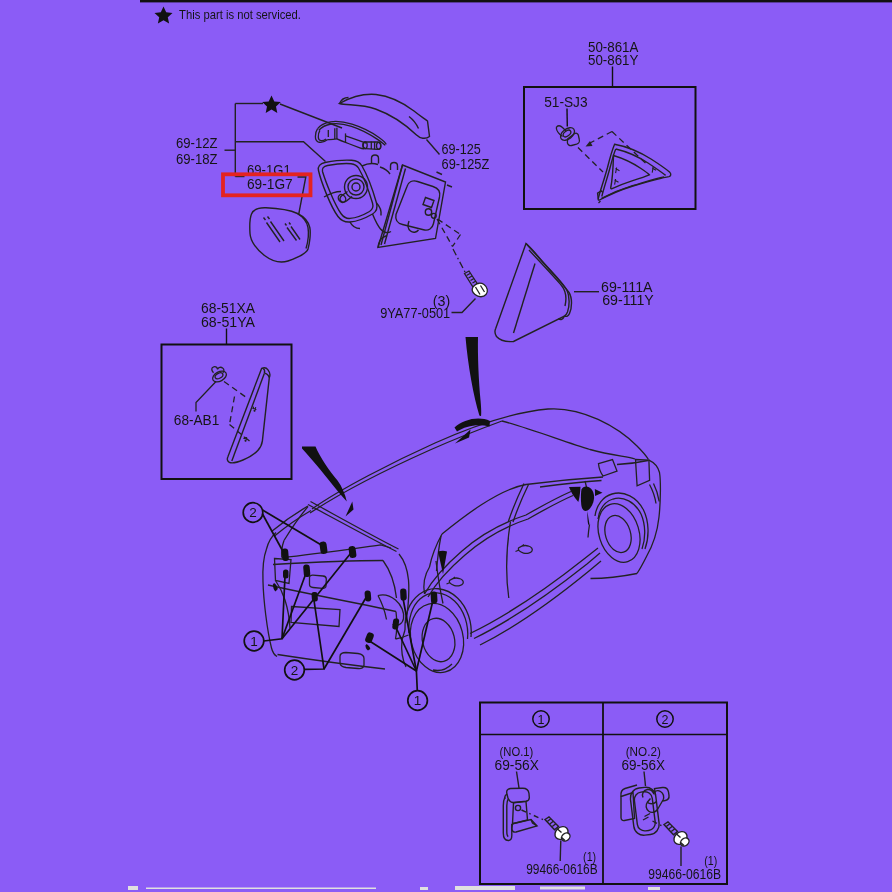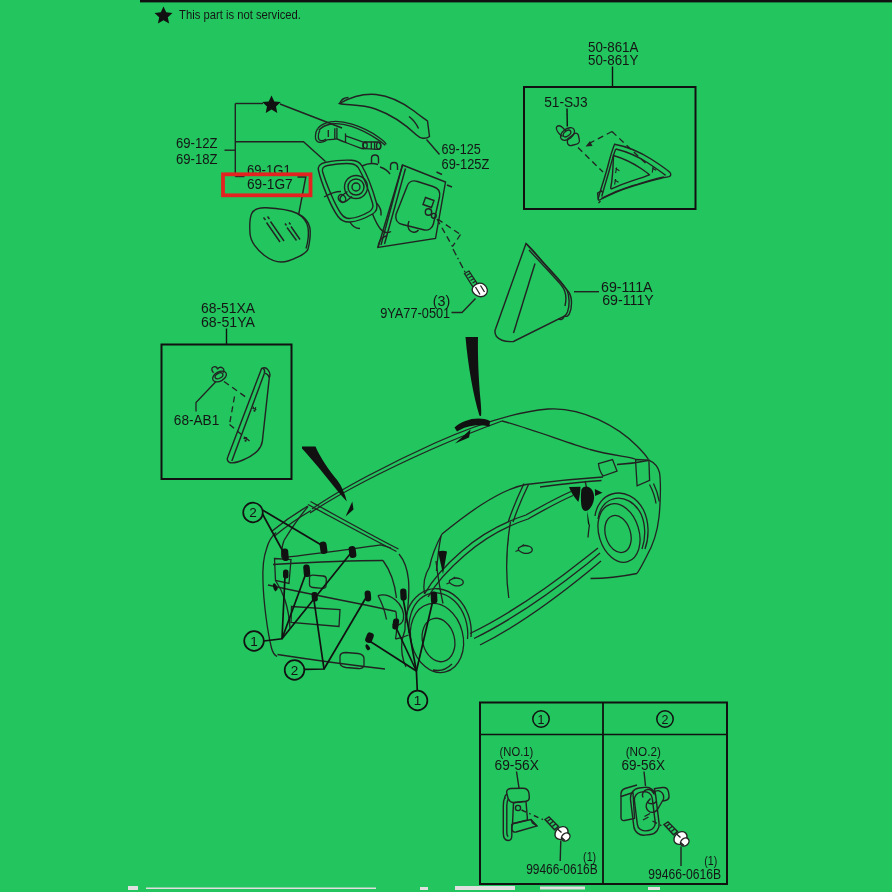--- a/index.html
+++ b/index.html
@@ -1,16 +1,16 @@
 <!DOCTYPE html>
 <html><head>
 <meta charset="utf-8">
 <style>
   html,body{margin:0;padding:0;background:#ffffff;}
-  .page{width:892px;height:892px;position:relative;overflow:hidden;background:#22c55e;}
+  .page{width:892px;height:892px;position:relative;overflow:hidden;background:#8b5cf6;}
   svg text{font-family:"Liberation Sans",sans-serif;fill:#151515;}
 </style>
 </head>
 <body>
 <div class="page">
 <svg width="892" height="892" viewBox="0 0 892 892" xmlns="http://www.w3.org/2000/svg">
 <g id="topbar">
   <rect x="140" y="0" width="752" height="2.4" fill="#111"></rect>
   <path id="star1" d="M 163.5 6.5 L 166.2 12.2 L 172.5 12.9 L 167.8 17.2 L 169.1 23.4 L 163.5 20.2 L 157.9 23.4 L 159.2 17.2 L 154.5 12.9 L 160.8 12.2 Z" fill="#111"></path>
   <text x="179" y="19" font-size="13.5" textLength="122" lengthAdjust="spacingAndGlyphs">This part is not serviced.</text>

